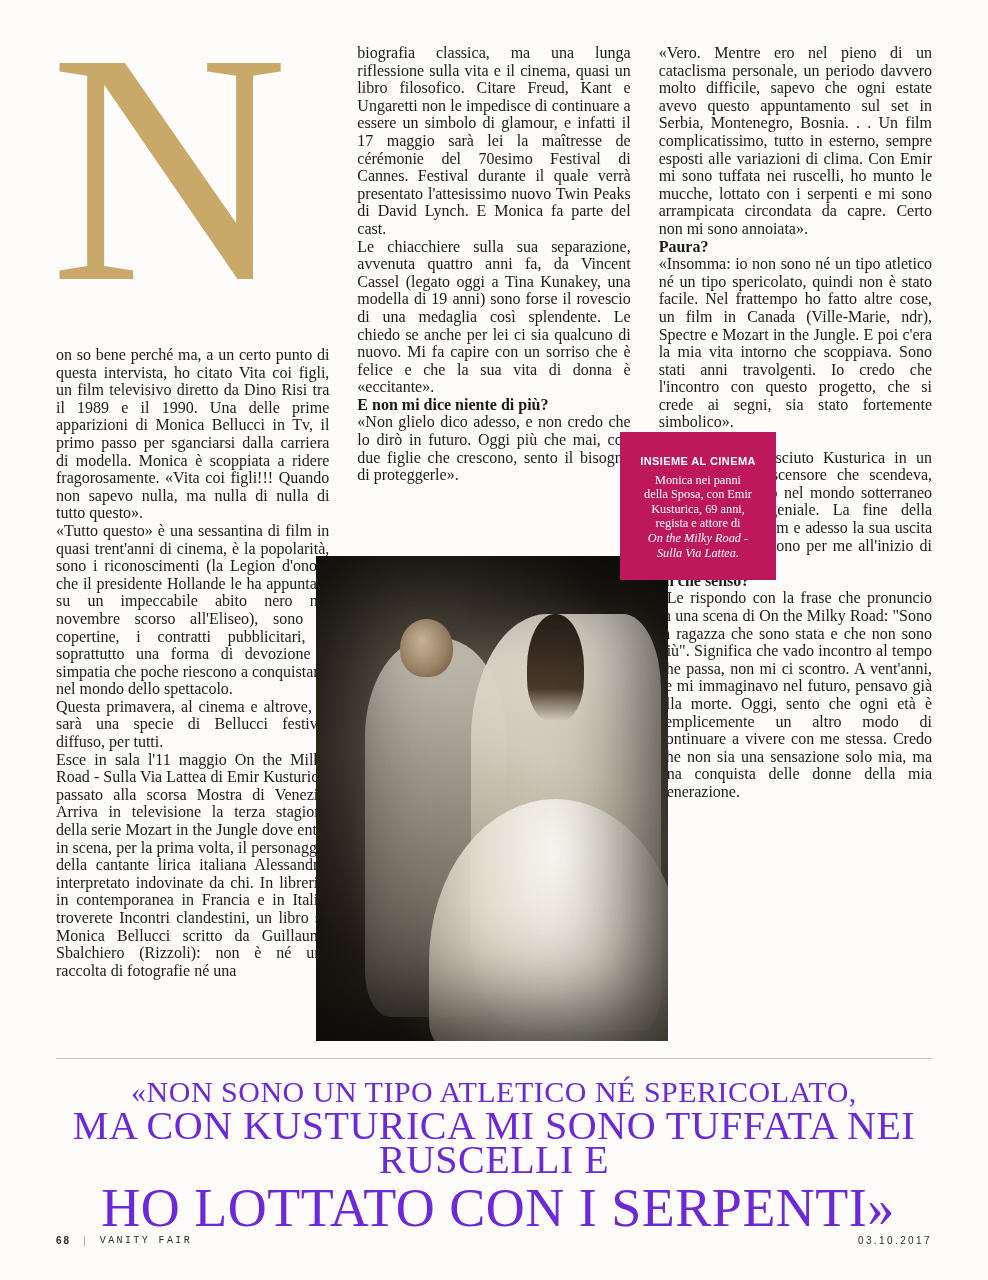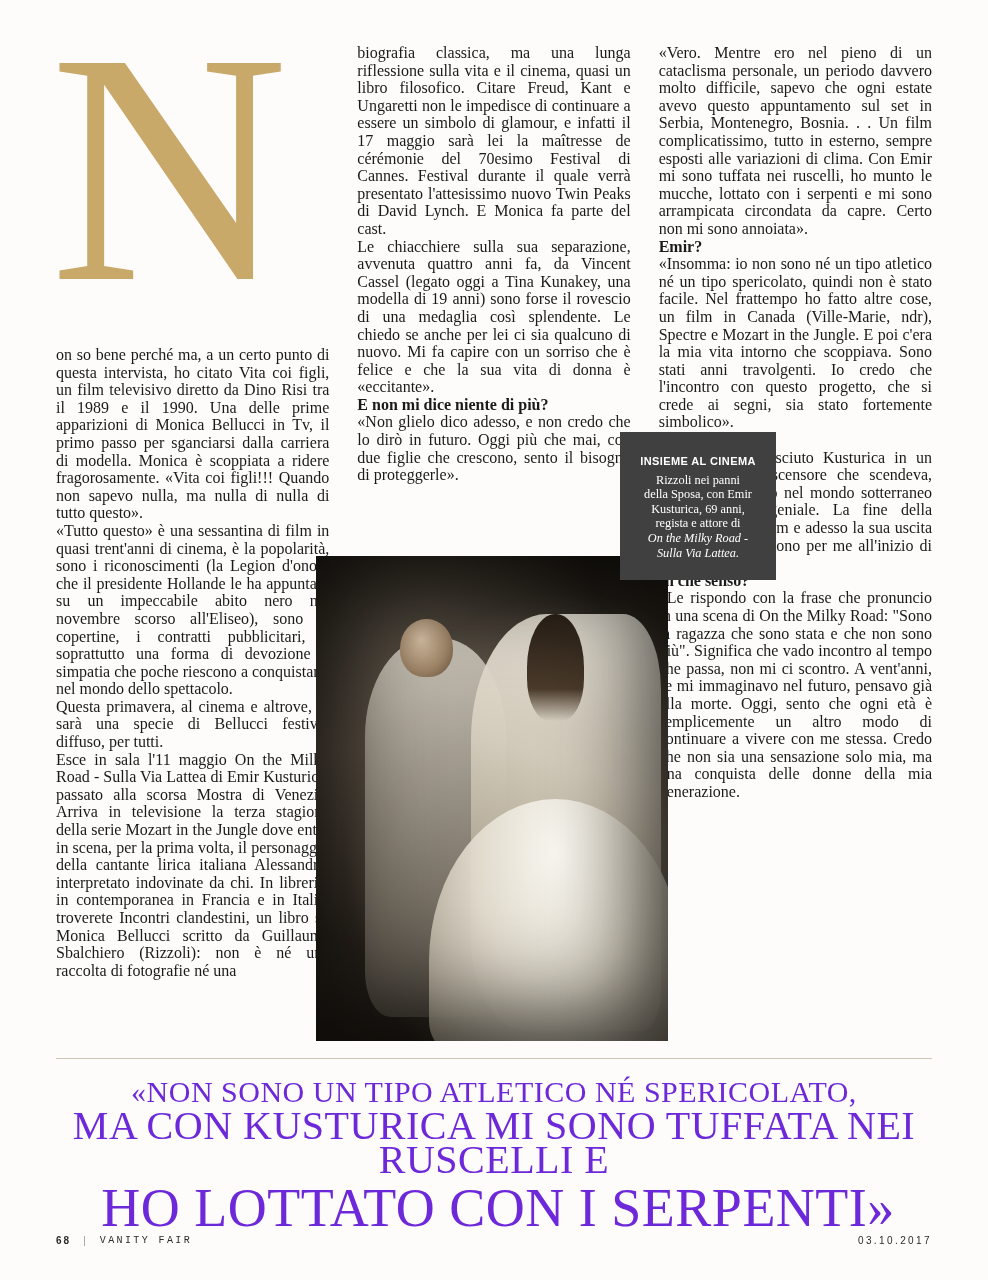--- a/index.html
+++ b/index.html
@@ -120,21 +120,21 @@
     position:absolute; inset:0;
     box-shadow: inset 0 0 90px 24px rgba(10,8,6,.75);
   }
 
   
   .caption {
     position: absolute;
     left: 620px;
     top: 432px;
     width: 156px;
-    background: #404040;
+    background: #be185d;
     color: #ffffff;
     padding: 22px 14px 20px;
     text-align: center;
     line-height: 14.6px;
     font-size: 12.3px;
   }
   .caption .cap-kicker {
     font-family: "Liberation Sans", sans-serif;
     font-weight: bold;
     font-size: 11px;
@@ -199,21 +199,21 @@
 
     <div class="col">
       <p>biografia classica, ma una lunga riflessione sulla vita e il cinema, quasi un libro filosofico. Citare Freud, Kant e Ungaretti non le impedisce di continuare a essere un simbolo di glamour, e infatti il 17 maggio sarà lei la maîtresse de cérémonie del 70esimo Festival di Cannes. Festival durante il quale verrà presentato l'attesissimo nuovo Twin Peaks di David Lynch. E Monica fa parte del cast.</p>
       <p>Le chiacchiere sulla sua separazione, avvenuta quattro anni fa, da Vincent Cassel (legato oggi a Tina Kunakey, una modella di 19 anni) sono forse il rovescio di una medaglia così splendente. Le chiedo se anche per lei ci sia qualcuno di nuovo. Mi fa capire con un sorriso che è felice e che la sua vita di donna è «eccitante».</p>
       <p class="q">E non mi dice niente di più?</p>
       <p>«Non glielo dico adesso, e non credo che lo dirò in futuro. Oggi più che mai, con due figlie che crescono, sento il bisogno di proteggerle».</p>
     </div>
 
     <div class="col">
       <p>«Vero. Mentre ero nel pieno di un cataclisma personale, un periodo davvero molto difficile, sapevo che ogni estate avevo questo appuntamento sul set in Serbia, Montenegro, Bosnia. . . Un film complicatissimo, tutto in esterno, sempre esposti alle variazioni di clima. Con Emir mi sono tuffata nei ruscelli, ho munto le mucche, lottato con i serpenti e mi sono arrampicata circondata da capre. Certo non mi sono annoiata».</p>
-      <p class="q">Emir?</p>
+      <p class="q">Paura?</p>
       <p>«Insomma: io non sono né un tipo atletico né un tipo spericolato, quindi non è stato facile. Nel frattempo ho fatto altre cose, un film in Canada (Ville-Marie, ndr), Spectre e Mozart in the Jungle. E poi c'era la mia vita intorno che scoppiava. Sono stati anni travolgenti. Io credo che l'incontro con questo progetto, che si crede ai segni, sia stato fortemente simbolico».</p>
       <p class="q">Perché?</p>
       <p>«Perché ho conosciuto Kusturica in un ascensore. Un ascensore che scendeva, che mi ha portato nel mondo sotterraneo di un regista geniale. La fine della lavorazione del film e adesso la sua uscita in sala corrispondono per me all'inizio di una vita nuova».</p>
       <p class="q">In che senso?</p>
       <p>«Le rispondo con la frase che pronuncio in una scena di On the Milky Road: "Sono la ragazza che sono stata e che non sono più". Significa che vado incontro al tempo che passa, non mi ci scontro. A vent'anni, se mi immaginavo nel futuro, pensavo già alla morte. Oggi, sento che ogni età è semplicemente un altro modo di continuare a vivere con me stessa. Credo che non sia una sensazione solo mia, ma una conquista delle donne della mia generazione.</p>
     </div>
 
   </div>
 
   <div class="photo">
@@ -223,21 +223,21 @@
       <div class="ph-head"></div>
       <div class="ph-woman"></div>
       <div class="ph-hair"></div>
       <div class="ph-dress"></div>
       <div class="ph-vig"></div>
     </div>
   </div>
 
   <div class="caption">
     <span class="cap-kicker">INSIEME AL CINEMA</span>
-    <span>Rizzoli nei panni</span><br>
+    <span>Monica nei panni</span><br>
     <span>della Sposa, con Emir</span><br>
     <span>Kusturica, 69 anni,</span><br>
     <span>regista e attore di</span><br>
     <span class="cap-italic">On the Milky Road -</span><br>
     <span class="cap-italic">Sulla Via Lattea.</span>
   </div>
 
   <div class="rule"></div>
 
   <div class="pullquote">

